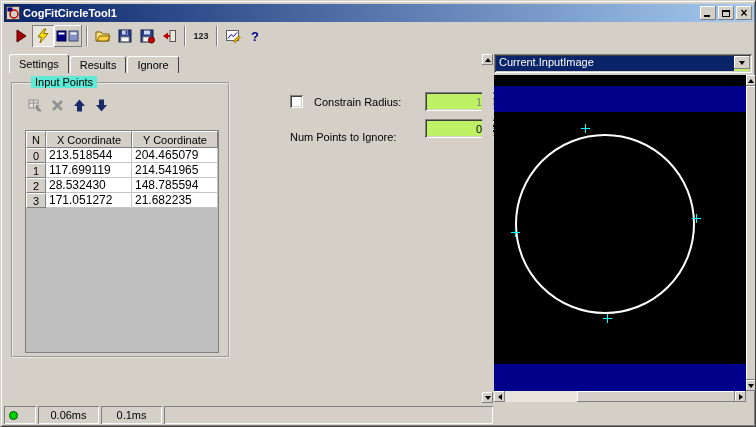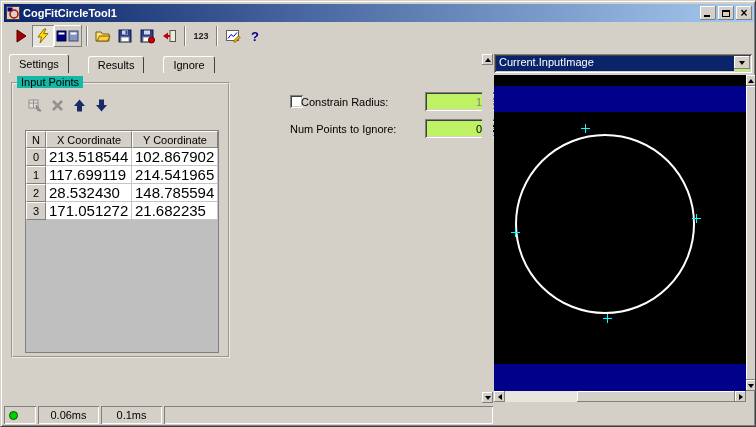--- a/index.html
+++ b/index.html
@@ -36,60 +36,60 @@
   .tbtn.wide{ width:28px; }
   .tbtn.pressed{ box-shadow:inset 1px 1px 0 #808080, inset -1px -1px 0 #fff; background:#e7e4de; }
   .tbtn.framed{ box-shadow:inset -1px -1px 0 #808080, inset 1px 1px 0 #fff; }
   .tsep{ width:2px; height:20px; margin:0 4px; box-shadow:inset 1px 0 0 #808080, inset -1px 0 0 #fff; }
   .t123{ font-size:9px; font-weight:bold; letter-spacing:0; color:#202020; }
   .thelp{ font-size:13px; font-weight:bold; color:#000080; }
 
   
   .tabs{ position:absolute; left:8px; top:53px; height:19px; display:flex; align-items:flex-end; }
   .tab{
-    height:17px; padding:2px 9px 0 9px; margin-right:19px; background:#d4d0c8;
+    height:17px; padding:2px 9px 0 9px; margin-right:1px; background:#d4d0c8;
     border:1px solid; border-color:#fff #404040 #d4d0c8 #fff; border-bottom:none;
     border-radius:3px 3px 0 0; white-space:nowrap;text-align:center;
   }
   .tab.active{ height:19px; padding-top:3px; position:relative; z-index:2; }
 
   
   .groupbox{
     position:absolute; left:10px; top:81px; width:219px; height:276px;
     border:2px groove #eceae5;
   }
-  .groupbox .group-label{ position:absolute; top:-8px; left:4px; background:#14b8a6; padding:0 4px; }
+  .groupbox .group-label{ position:absolute; top:-8px; left:18px; background:#5eead4; padding:0 4px; }
   .mini-toolbar{ position:absolute; left:14px; top:13px; display:flex; gap:5px; }
   .mbtn{ width:17px; height:17px; display:flex; align-items:center; justify-content:center; }
 
   .grid-wrap{
     position:absolute; left:12px; top:46px; width:194px; height:223px;
     background:#bfbfbf; border:1px solid #808080; overflow:hidden;
   }
   table.grid-table{ border-collapse:separate; border-spacing:0; table-layout:fixed; width:192px; }
   .grid-table th{
     background:#d4d0c8; font-weight:normal; font-size:11px; height:17px;
     border:1px solid; border-color:#fff #808080 #808080 #fff; overflow:hidden; white-space:nowrap;
   }
   .grid-table td{
-    background:#fff; height:15px; font-size:15px; padding:0 3px;
+    background:#fff; height:15px; font-size:12px; padding:0 3px;
     border-right:1px solid #c6c6c6; border-bottom:1px solid #c6c6c6;
     overflow:hidden; white-space:nowrap;
   }
   .grid-table tbody th{ height:15px; }
   .col-n{ width:20px; } .col-x{ width:86px; } .col-y{ width:86px; }
 
   
   .checkbox{
     position:absolute; left:289px; top:94px; width:13px; height:13px; background:#fff;
     box-shadow:inset 1px 1px 0 #808080, inset -1px -1px 0 #fff, inset 2px 2px 0 #404040, inset -2px -2px 0 #d4d0c8;
   }
   .lbl{ position:absolute; white-space:nowrap; }
-  .lbl-constrain{ left:300px; top:95px;text-align:right; }
-  .lbl-numpoints{ left:289px; top:122px; }
+  .lbl-constrain{ left:313px; top:95px;text-align:right; }
+  .lbl-numpoints{ left:289px; top:130px; }
 
   .spin{ position:absolute; width:76px; height:19px; display:flex; padding:2px; }
   .spin-1{ left:424px; top:91px; }
   .spin-2{ left:424px; top:118px; }
   .spin input{
     flex:1; min-width:0; border:none; outline:none; background:transparent;
     font-family:"Liberation Sans", sans-serif; font-size:11px; text-align:right; padding-right:2px;
   }
   .spin.disabled input{ color:#808080; }
   .updown{ width:15px; display:flex; flex-direction:column; }
@@ -284,21 +284,21 @@
           <tr>
             <th>N</th>
             <th>X Coordinate</th>
             <th>Y Coordinate</th>
           </tr>
         </thead>
         <tbody>
           <tr>
             <th>0</th>
             <td>213.518544</td>
-            <td>102.867902</td>
+            <td>204.465079</td>
           </tr>
           <tr>
             <th>1</th>
             <td>117.699119</td>
             <td>214.541965</td>
           </tr>
           <tr>
             <th>2</th>
             <td>28.532430</td>
             <td>148.785594</td>

